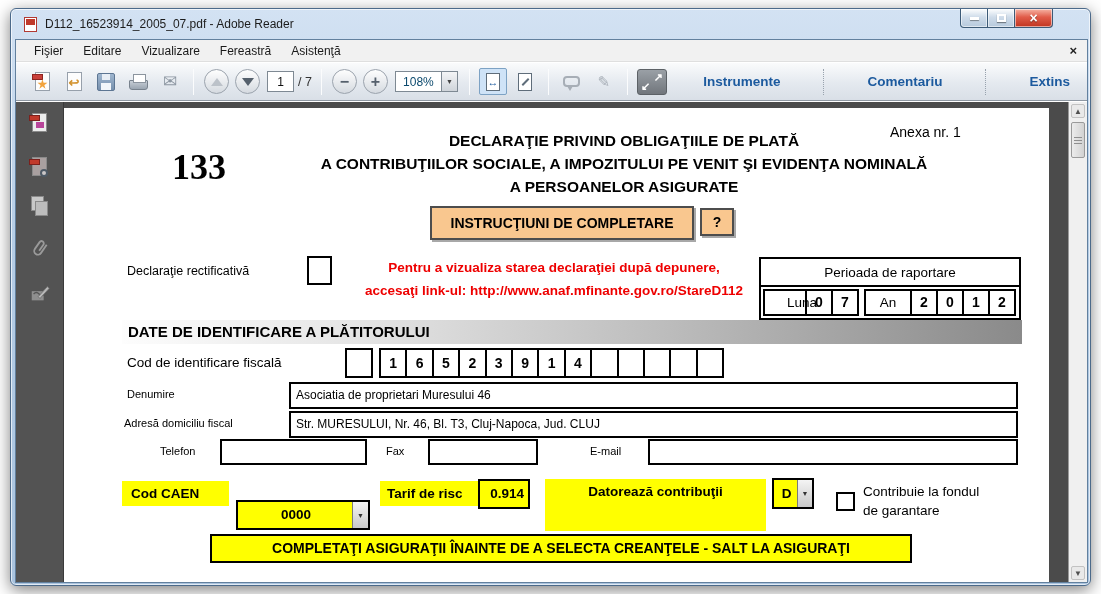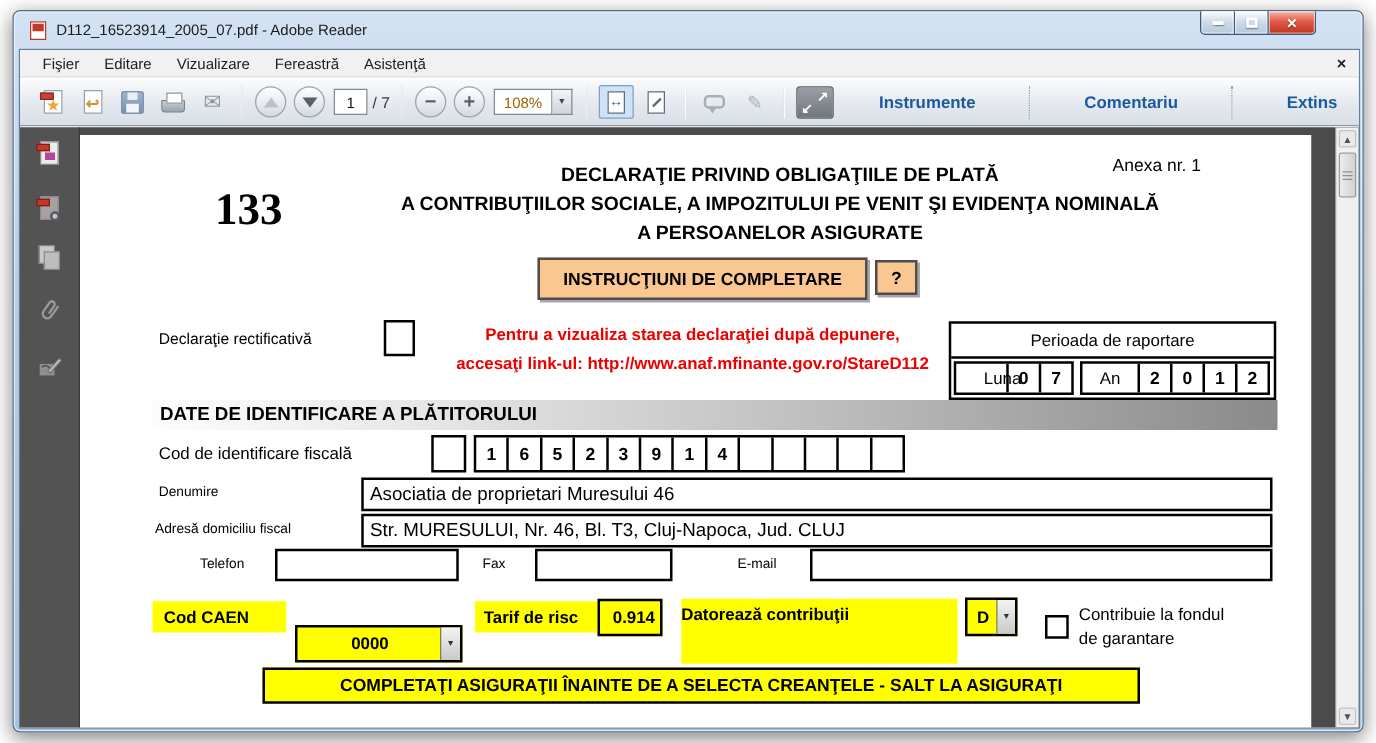--- a/index.html
+++ b/index.html
@@ -61,21 +61,21 @@
                justify-content:center; margin:0 3px; }
   .tri-up { width:0; height:0; border-left:6px solid transparent; border-right:6px solid transparent;
             border-bottom:8px solid #bcc2c9; }
   .tri-down { width:0; height:0; border-left:6px solid transparent; border-right:6px solid transparent;
               border-top:8px solid #55606c; }
   .pm { font-size:16px; font-weight:bold; color:#55606c; line-height:16px; }
   .pagebox { width:27px; height:21px; border:1px solid #7e8993; background:#fff; font-size:12px;
              text-align:center; color:#111; margin:0 4px; font-family:"Liberation Sans",sans-serif; }
   .pagecount { font-size:12.5px; color:#333; margin-right:2px; }
   .zoomcombo { display:flex; height:21px; margin:0 4px; }
-  .zoomval { width:47px; background:#fff; border:1px solid #7e8993; font-size:12px; color:#a16207;
+  .zoomval { width:47px; background:#fff; border:1px solid #7e8993; font-size:12px; color:#0c4a6e;
              display:flex; align-items:center; justify-content:center; }
   .zoomarrow { width:16px; border:1px solid #7e8993; border-left:none;
                background:linear-gradient(#f4f5f6,#cfd4da); display:flex; align-items:center;
                justify-content:center; font-size:7px; color:#444; }
   .fitw { width:27px; height:27px; background:#cfe3f7; border:1px solid #7da2c4; }
   .fitp { width:27px; height:27px; }
   .fitsheet { width:14px; height:18px; background:#fff; border:1px solid #5f6d7a; display:flex;
               align-items:center; justify-content:center; font-size:11px; font-weight:bold; color:#1c5a9e; }
   .diag { position:relative; width:14px; height:18px; background:#fff; border:1px solid #5f6d7a; }
   .diag::before { content:""; position:absolute; left:2px; top:7px; width:9px; height:2px;
@@ -151,21 +151,21 @@
                 padding-left:6px; font-size:15px; font-weight:bold;
                 background:linear-gradient(90deg,#fdfdfd 0%,#e6e6e6 25%,#bdbdbd 60%,#8a8a8a 100%); }
   .ciflabel { position:absolute; left:63px; top:247px; font-size:13.5px; }
   .cifbox { position:absolute; left:281px; top:240px; width:28px; height:30px; border:2px solid #000; }
   .cifgrid { position:absolute; left:315px; top:240px; width:345px; height:30px; border:2px solid #000;
              display:flex; }
   .cifcell { flex:1; height:26px; line-height:26px; text-align:center; font-size:14px; font-weight:600;
              border-left:2px solid #000; }
   .cifcell:first-child { border-left:none; }
   .flabel { position:absolute; font-size:11px; }
-  .fbox { position:absolute; border:2px solid #000; background:#fff; font-size:15px; line-height:23px;
+  .fbox { position:absolute; border:2px solid #000; background:#fff; font-size:12px; line-height:23px;
           padding-left:5px; overflow:hidden; white-space:nowrap; }
   .ylabel { position:absolute; background:#ffff00; font-size:13.5px; font-weight:bold; line-height:25px; }
   .ysel { position:absolute; background:#ffff00; border:2px solid #000; font-size:13.5px; font-weight:600; }
   .yselval { position:absolute; left:0; top:0; bottom:0; text-align:center; line-height:26px; }
   .yarrow { position:absolute; right:0; top:0; bottom:0; width:16px; border-left:1px solid #7a7a7a;
             background:linear-gradient(#f4f4f4,#c9c9c9); display:flex; align-items:center;
             justify-content:center; font-size:7px; color:#333; }
   .chk2 { position:absolute; left:772px; top:384px; width:19px; height:19px; border:2px solid #000; background:#fff; }
   .garant { position:absolute; left:799px; top:374px; width:160px; font-size:13.5px; line-height:19px; }
   .banner { position:absolute; left:146px; top:426px; width:702px; height:29px; line-height:25px;
@@ -371,21 +371,21 @@
           <div class="flabel" style="left:526px;top:337px;">E-mail</div>
           <div class="fbox" style="left:584px;top:331px;width:370px;height:26px;"></div>
 
           <div class="ylabel" style="left:58px;top:373px;width:107px;height:25px;padding-left:9px;">Cod CAEN</div>
           <div class="ysel" style="left:172px;top:392px;width:134px;height:30px;">
             <span class="yselval" style="width:116px;">0000</span>
             <span class="yarrow">▼</span>
           </div>
           <div class="ylabel" style="left:316px;top:373px;width:98px;height:25px;padding-left:7px;">Tarif de risc</div>
           <div class="ysel" style="left:414px;top:371px;width:52px;height:30px;text-align:right;line-height:26px;padding-right:4px;">0.914</div>
-          <div class="ylabel" style="left:481px;top:371px;width:221px;height:52px;line-height:25px;">
+          <div class="ylabel" style="left:481px;top:371px;width:221px;height:52px;line-height:25px;text-align:center;">
             <div>Datorează contribuţii</div>
           </div>
           <div class="ysel" style="left:708px;top:370px;width:42px;height:31px;">
             <span class="yselval" style="width:25px;line-height:27px;">D</span>
             <span class="yarrow" style="width:15px;">▼</span>
           </div>
           <div class="chk2"></div>
           <div class="garant">
             <div>Contribuie la fondul</div>
             <div>de garantare</div>

